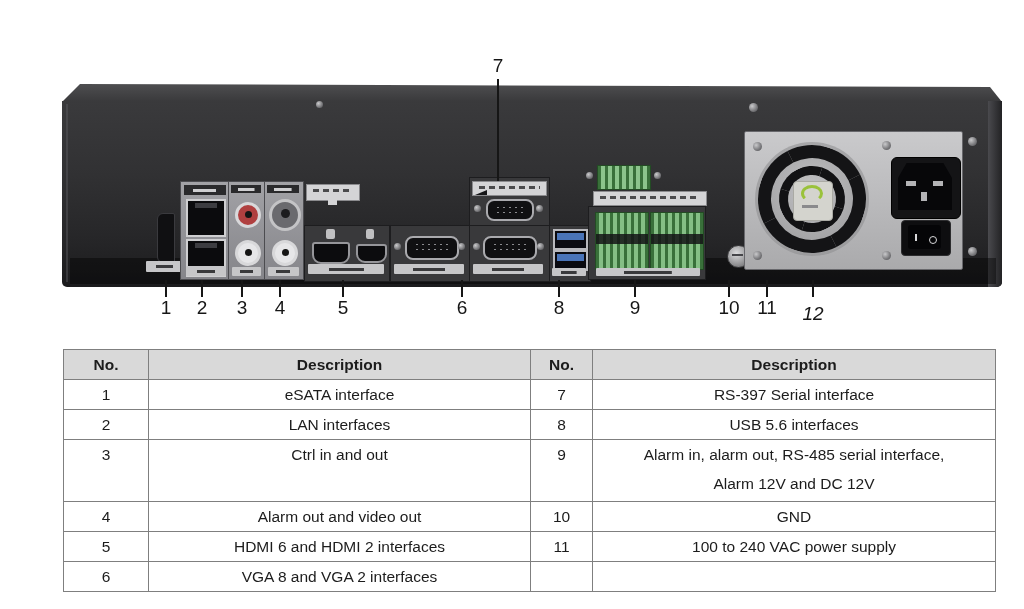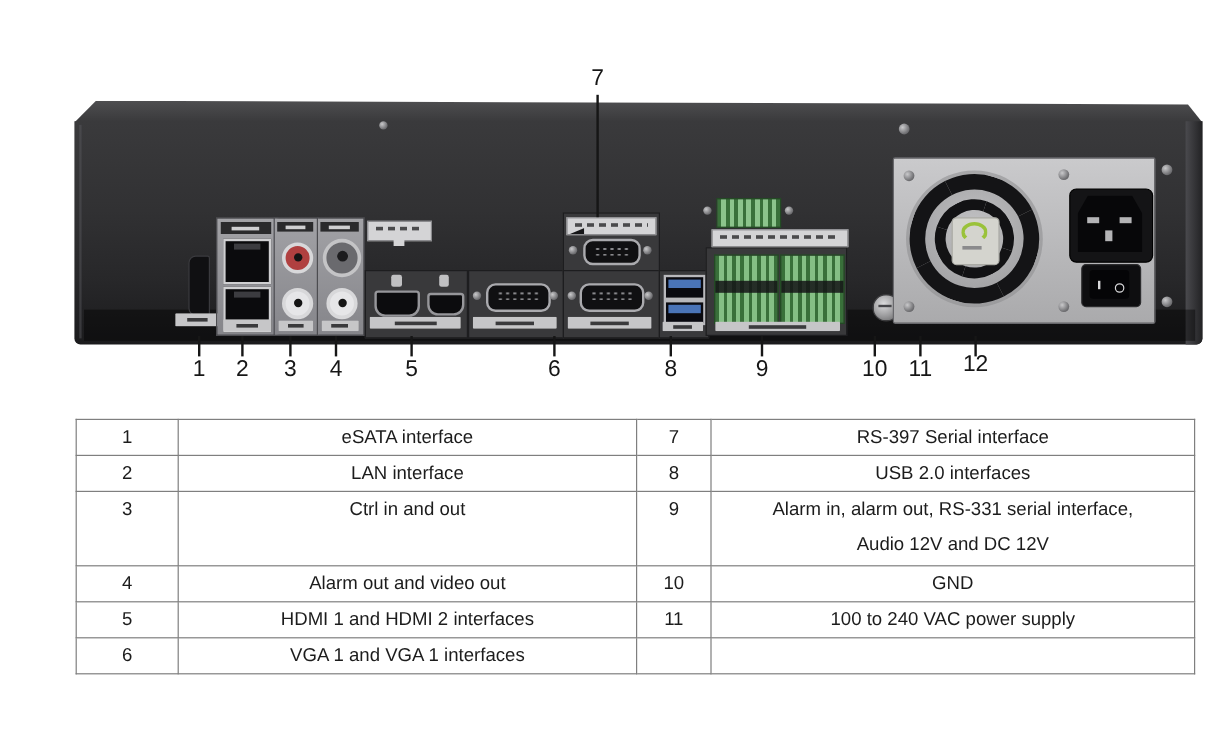--- a/index.html
+++ b/index.html
@@ -209,66 +209,72 @@
     <span class="abs callout-num" style="left:202px;top:297px;">2</span>
     <span class="abs callout-num" style="left:242px;top:297px;">3</span>
     <span class="abs callout-num" style="left:280px;top:297px;">4</span>
     <span class="abs callout-num" style="left:343px;top:297px;">5</span>
     <span class="abs callout-num" style="left:462px;top:297px;">6</span>
     <span class="abs callout-num" style="left:498px;top:55px;">7</span>
     <span class="abs callout-num" style="left:559px;top:297px;">8</span>
     <span class="abs callout-num" style="left:635px;top:297px;">9</span>
     <span class="abs callout-num" style="left:729px;top:297px;">10</span>
     <span class="abs callout-num" style="left:767px;top:297px;">11</span>
-    <span class="abs callout-num" style="left:813px;top:293px;">12</span>
+    <span class="abs callout-num" style="left:813px;top:303px;font-style:italic;">12</span>
   </div>
 
   <table class="spec">
     <colgroup>
       <col style="width:85px">
         <col style="width:382px">
         <col style="width:62px">
         <col style="width:403px">
     </colgroup>
     <tbody>
+        <tr>
+      <th>No.</th>
+      <th>Description</th>
+      <th>No.</th>
+      <th>Description</th>
+    </tr>
     <tr style="height:30px;">
       <td>1</td>
       <td>eSATA interface</td>
       <td>7</td>
       <td>RS-397 Serial interface</td>
     </tr>
     <tr style="height:30px;">
       <td>2</td>
-      <td>LAN interface</td>
+      <td>LAN interfaces</td>
       <td>8</td>
-      <td>USB 2.0 interfaces</td>
+      <td>USB 5.6 interfaces</td>
     </tr>
     <tr class="tall" style="height:62px;">
       <td>3</td>
       <td>Ctrl in and out</td>
       <td>9</td>
       <td>
-        <div>Alarm in, alarm out, RS-331 serial interface,</div>
-        <div>Audio 12V and DC 12V</div>
+        <div>Alarm in, alarm out, RS-485 serial interface,</div>
+        <div>Alarm 12V and DC 12V</div>
       </td>
     </tr>
     <tr style="height:30px;">
       <td>4</td>
       <td>Alarm out and video out</td>
       <td>10</td>
       <td>GND</td>
     </tr>
     <tr style="height:30px;">
       <td>5</td>
-      <td>HDMI 1 and HDMI 2 interfaces</td>
+      <td>HDMI 6 and HDMI 2 interfaces</td>
       <td>11</td>
       <td>100 to 240 VAC power supply</td>
     </tr>
     <tr style="height:29px;">
       <td>6</td>
-      <td>VGA 1 and VGA 1 interfaces</td>
+      <td>VGA 8 and VGA 2 interfaces</td>
       <td></td>
       <td></td>
     </tr>
   </tbody>
     </table>
 
 </div>
 
 </body></html>

